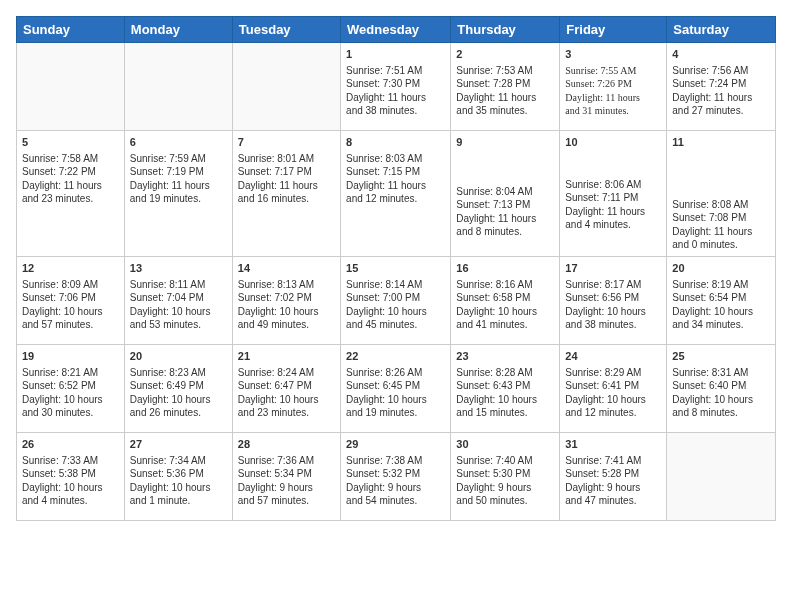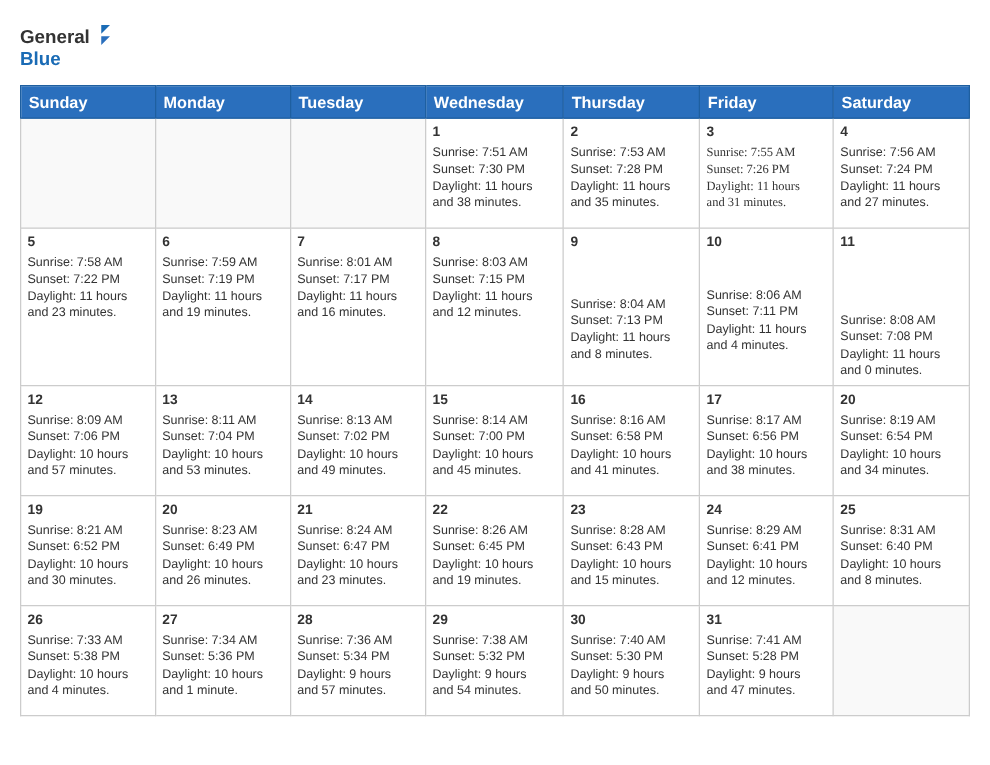--- a/index.html
+++ b/index.html
@@ -74,34 +74,20 @@
     }
     .day-info {
       font-size: 10px;
       color: #333;
     }
   </style>
 </head>
 <body>
 
 <div class="page">
-  <div class="header">
-    <div class="logo">
-  <svg width="80" height="42" viewBox="0 0 80 42">
-    <text x="0" y="18" font-size="15" font-weight="bold" fill="#333" font-family="Arial,sans-serif">General</text>
-    <text x="0" y="36" font-size="15" font-weight="bold" fill="#1a6bb5" font-family="Arial,sans-serif">Blue</text>
-    <polygon points="65,4 72,4 65,11" fill="#1a6bb5"></polygon>
-    <polygon points="65,13 72,13 65,20" fill="#2a6fbd"></polygon>
-  </svg>
-</div>
-    <div class="title-block">
-      <div class="month-title"></div>
-      <div class="location"></div>
-    </div>
-  </div>
 
   <table class="calendar">
     <thead>
       <tr>
       <th>Sunday</th>
           <th>Monday</th>
           <th>Tuesday</th>
           <th>Wednesday</th>
           <th>Thursday</th>
           <th>Friday</th>

